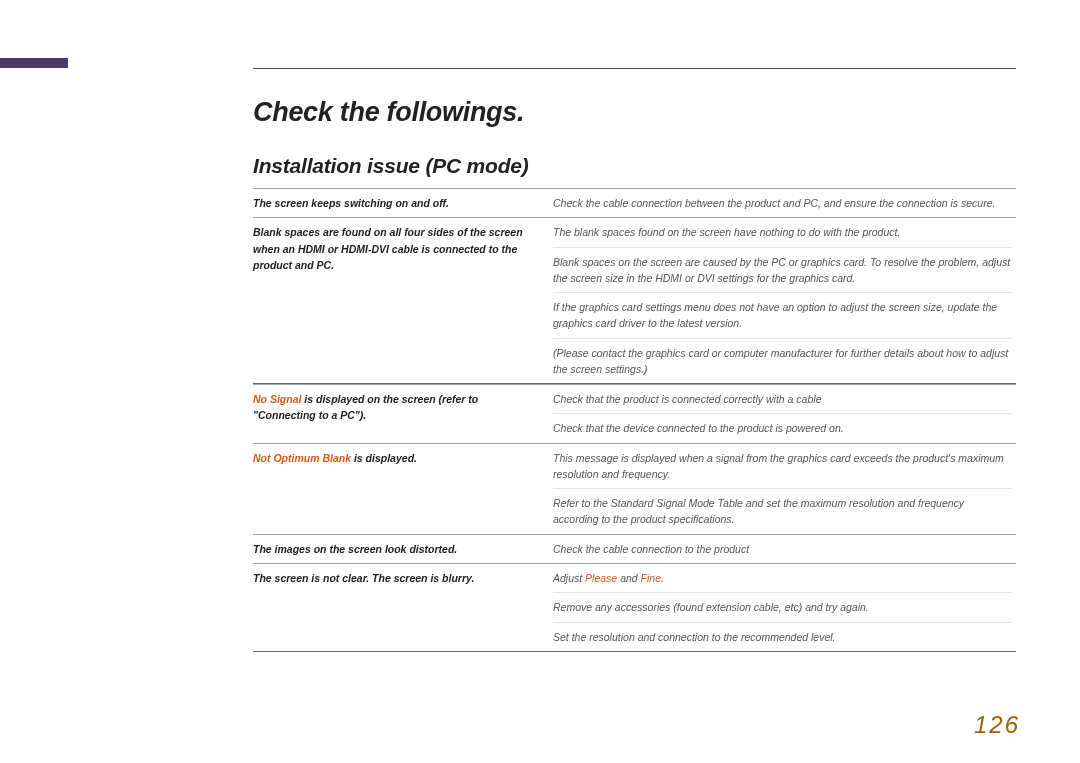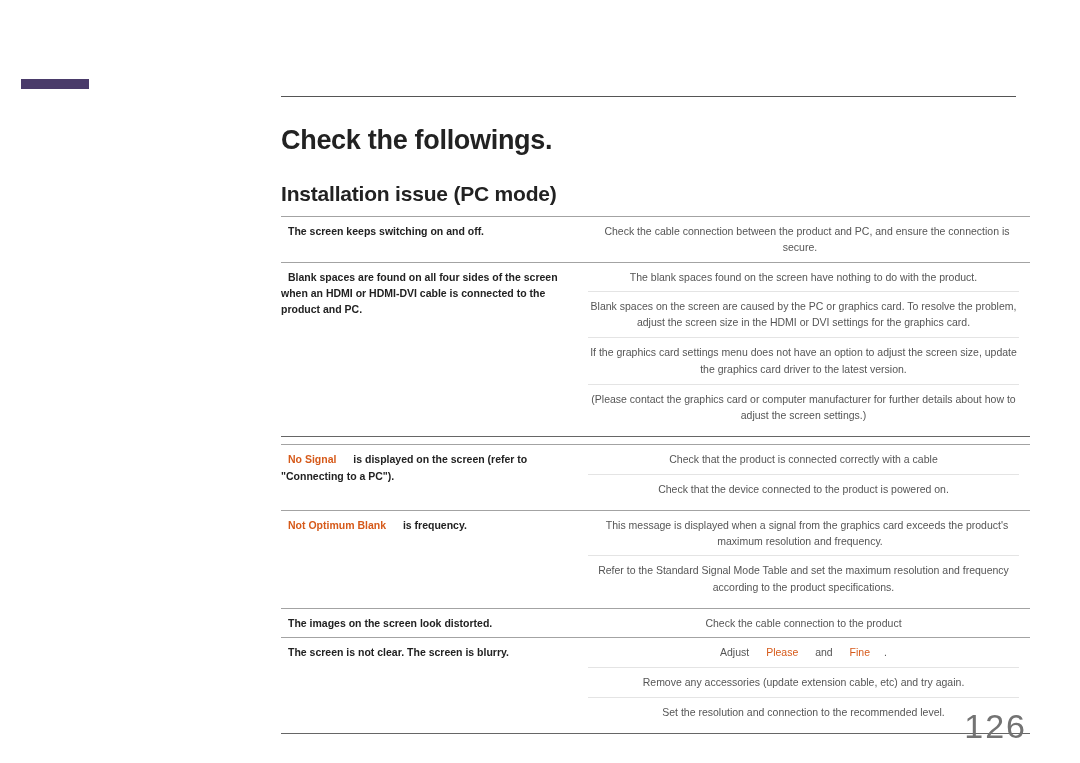--- a/index.html
+++ b/index.html
@@ -1,15 +1,15 @@
 <!DOCTYPE html>
 <html><head>
 <meta charset="utf-8">
 <style>
-  * { box-sizing: border-box; margin: 7px; padding: 0; }
+  * { box-sizing: border-box; margin: 0; padding: 0; font-style: italic; }
   body {
     width: 1080px;
     height: 763px;
     background: #fff;
     font-family: Arial, Helvetica, sans-serif;
     color: #333;
     position: relative;
   }
   .tab-marker {
     position: absolute;
@@ -59,31 +59,30 @@
   table.tbl tr:last-child td { border-bottom: 1px solid #666; }
   table.tbl td.left {
     width: 300px;
     font-weight: 700;
     color: #222;
     padding-right: 16px;
   }
   table.tbl td.right {
     color: #555;
     padding-right: 4px;
-    text-align: center;
   }
   .orange { color: #d65a1a; font-weight: 700; }
   .orange-inline { color: #d65a1a; }
   .sub { display:block; border-top: 1px solid #e4e4e4; padding-top:6px; margin-top:6px; }
   .page-number {
     position: absolute;
     right: 60px;
     bottom: 24px;
-    font-size: 34px;
-    color: #737373;
+    font-size: 24px;
+    color: #a16207;
     font-weight: 300;
     letter-spacing: 2px;
   }
 </style>
 </head>
 <body>
 
 <div class="tab-marker"></div>
 
 <div class="page">
@@ -115,38 +114,38 @@
       <td class="left">
         <span class="orange">No Signal</span><span> is displayed on the screen (refer to "Connecting to a PC").</span>
       </td>
       <td class="right">
         <span>Check that the product is connected correctly with a cable</span>
         <span class="sub">Check that the device connected to the product is powered on.</span>
       </td>
     </tr>
     <tr>
       <td class="left">
-        <span class="orange">Not Optimum Blank</span><span> is frequency.</span>
+        <span class="orange">Not Optimum Blank</span><span> is displayed.</span>
       </td>
       <td class="right">
         <span>This message is displayed when a signal from the graphics card exceeds the product's maximum resolution and frequency.</span>
         <span class="sub">Refer to the Standard Signal Mode Table and set the maximum resolution and frequency according to the product specifications.</span>
       </td>
     </tr>
     <tr>
       <td class="left"><span>The images on the screen look distorted.</span></td>
       <td class="right"><span>Check the cable connection to the product</span></td>
     </tr>
     <tr>
       <td class="left"><span>The screen is not clear. The screen is blurry.</span></td>
       <td class="right">
         <span>
           <span>Adjust </span><span class="orange-inline">Please</span><span> and </span><span class="orange-inline">Fine</span><span>.</span>
         </span>
-        <span class="sub">Remove any accessories (update extension cable, etc) and try again.</span>
+        <span class="sub">Remove any accessories (found extension cable, etc) and try again.</span>
         <span class="sub">Set the resolution and connection to the recommended level.</span>
       </td>
     </tr>
   </tbody>
     </table>
 </div>
 
 <div class="page-number">126</div>
 
 </body></html>

